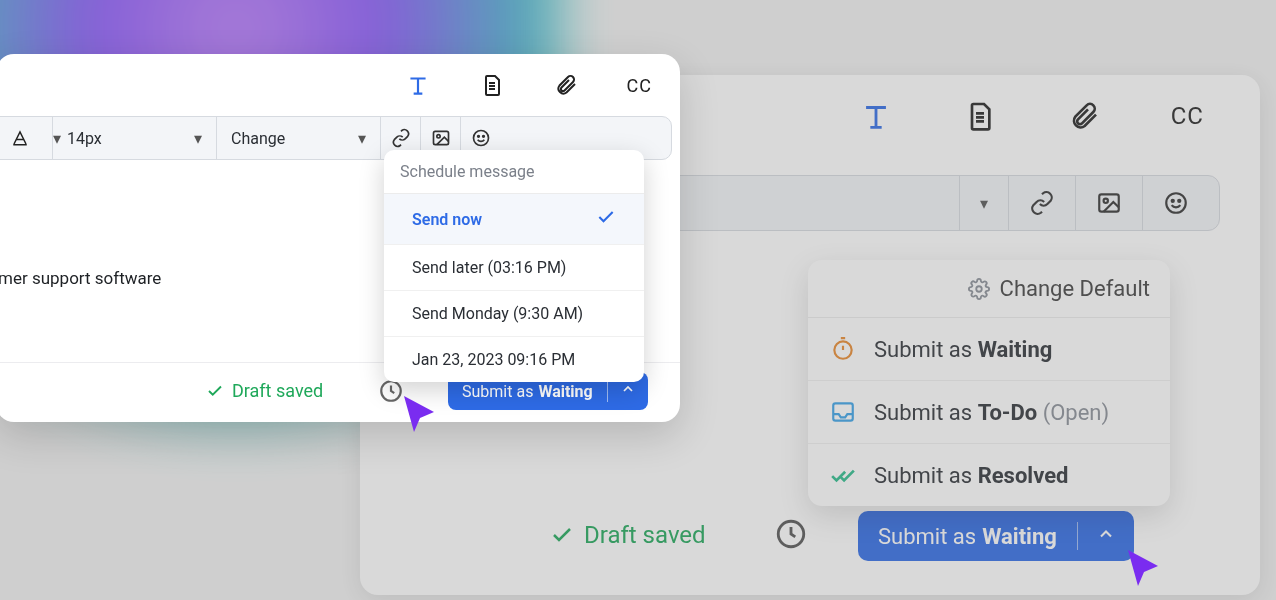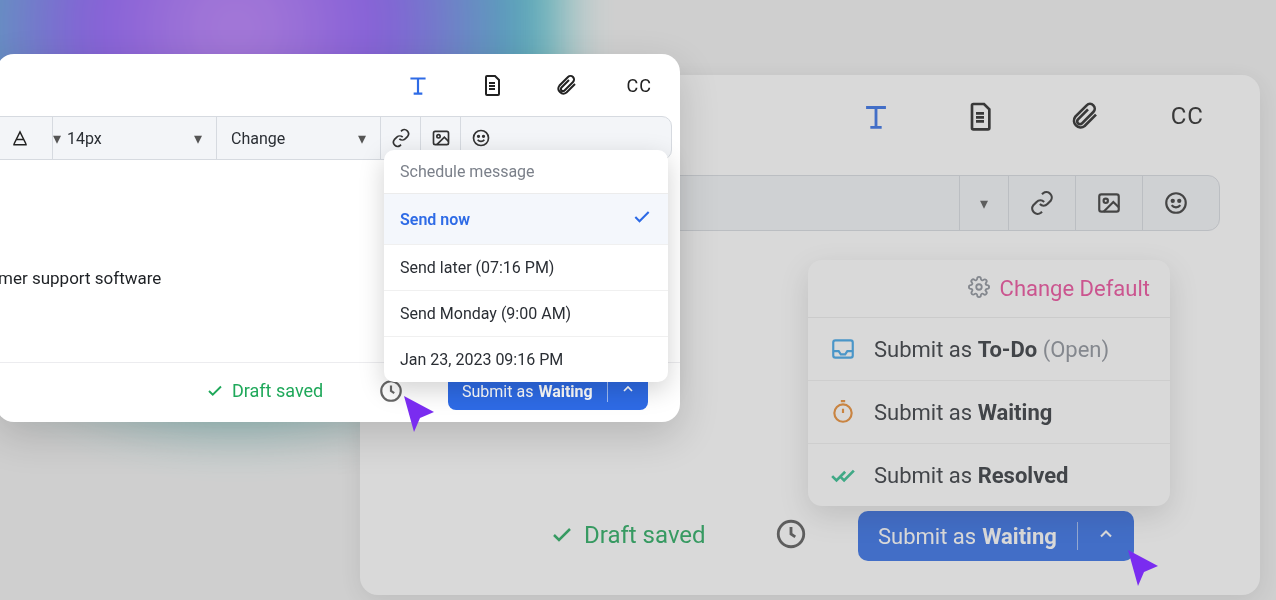--- a/index.html
+++ b/index.html
@@ -58,21 +58,21 @@
   .back-submit .lbl b { font-weight:700; }
   .back-submit .sep { width:1px; height:28px; background:rgba(255,255,255,0.55); }
   .back-submit .car { padding:0 18px; }
 
   
   .status-menu {
     position:absolute; left:808px; top:260px; width:362px;
     background:#fff; border-radius:14px; box-shadow:0 10px 30px rgba(0,0,0,0.14);
     overflow:hidden; font-size:22px;
   }
-  .status-header { padding:16px 20px; border-bottom:1px solid #ececec; color:#ec4899; display:flex; align-items:flex-start; justify-content:flex-end; gap:10px; }
+  .status-header { padding:16px 20px; border-bottom:1px solid #ececec; color:#404040; display:flex; align-items:center; justify-content:flex-end; gap:10px; }
   .status-item { padding:18px 22px; border-bottom:1px solid #f0f0f0; display:flex; align-items:center; gap:18px; color:#2e3238; }
   .status-item:last-child { border-bottom:none; }
   .status-item .si-icon { width:26px; height:26px; display:flex; align-items:center; justify-content:center; }
   .status-item .text b { font-weight:700; }
   .muted { color:#8a8f98; }
 
   
   .front-card {
     position:absolute; left:-4px; top:54px; width:684px; height:368px;
     background:#fff; border-radius:18px;
@@ -108,26 +108,26 @@
     position:absolute; left:452px; top:318px; display:flex; align-items:center;
     background:#2e6be6; color:#fff; border-radius:8px; height:38px; overflow:hidden; font-size:16px;
   }
   .front-submit .lbl { padding:0 14px; display:flex; gap:5px; }
   .front-submit .lbl b { font-weight:700; }
   .front-submit .sep { width:1px; height:22px; background:rgba(255,255,255,0.55); }
   .front-submit .car { padding:0 12px; }
 
   
   .schedule-menu {
-    position:absolute; left:384px; top:150px; width:284px;
+    position:absolute; left:384px; top:150px; width:260px;
     background:#fff; border-radius:10px; box-shadow:0 8px 26px rgba(0,0,0,0.18);
     overflow:hidden; z-index:30; font-size:16px;
   }
   .schedule-header { padding:12px 16px; border-bottom:1px solid #ececec; color:#7b808a; }
-  .schedule-item { padding:13px 16px; border-bottom:1px solid #f0f0f0; display:flex; align-items:center; justify-content:space-between; color:#2a2e34; }
+  .schedule-item { padding:13px 28px; border-bottom:1px solid #f0f0f0; display:flex; align-items:center; justify-content:space-between; color:#2a2e34; }
   .schedule-item.selected { background:#f4f7fc; color:#2e6be6; font-weight:600; }
   .schedule-item:last-child { border-bottom:none; }
   .chk { color:#2e6be6; }
 
   
   .cursor { position:absolute; z-index:50; width:48px; height:48px; }
   .cursor svg { width:48px; height:48px; }
 
 </style>
 </head>
@@ -216,35 +216,35 @@
 <div class="status-menu">
   <div class="status-header">
     <svg viewBox="0 0 24 24" width="22" height="22" fill="none" stroke="#8a8f98" stroke-width="2">
         <circle cx="12" cy="12" r="3"></circle>
         <path d="M19.4 15a1.7 1.7 0 0 0 .34 1.87l.06.06a2 2 0 1 1-2.83 2.83l-.06-.06a1.7 1.7 0 0 0-1.87-.34 1.7 1.7 0 0 0-1 1.56V21a2 2 0 1 1-4 0v-.09a1.7 1.7 0 0 0-1-1.56 1.7 1.7 0 0 0-1.87.34l-.06.06a2 2 0 1 1-2.83-2.83l.06-.06a1.7 1.7 0 0 0 .34-1.87 1.7 1.7 0 0 0-1.56-1H3a2 2 0 1 1 0-4h.09a1.7 1.7 0 0 0 1.56-1 1.7 1.7 0 0 0-.34-1.87l-.06-.06a2 2 0 1 1 2.83-2.83l.06.06a1.7 1.7 0 0 0 1.87.34H9a1.7 1.7 0 0 0 1-1.56V3a2 2 0 1 1 4 0v.09a1.7 1.7 0 0 0 1 1.56 1.7 1.7 0 0 0 1.87-.34l.06-.06a2 2 0 1 1 2.83 2.83l-.06.06a1.7 1.7 0 0 0-.34 1.87V9a1.7 1.7 0 0 0 1.56 1H21a2 2 0 1 1 0 4h-.09a1.7 1.7 0 0 0-1.56 1z"></path>
       </svg>
     <span>Change Default</span>
   </div>
   <div class="status-item">
     <span class="si-icon">
+      <svg viewBox="0 0 24 24" width="26" height="26" fill="none" stroke="#e98a2e" stroke-width="2">
+          <circle cx="12" cy="13" r="8"></circle>
+          <path d="M12 9v4M10 2h4"></path>
+        </svg>
+    </span>
+    <span class="text"><span>Submit as </span><b>Waiting</b></span>
+  </div>
+  <div class="status-item">
+    <span class="si-icon">
       <svg viewBox="0 0 24 24" width="26" height="26" fill="none" stroke="#3aa2e8" stroke-width="2">
           <rect x="3" y="4" width="18" height="16" rx="2"></rect>
           <path d="M3 14h5l2 3h4l2-3h5"></path>
         </svg>
     </span>
     <span class="text"><span>Submit as </span><b>To-Do</b><span class="muted"> (Open)</span></span>
-  </div>
-  <div class="status-item">
-    <span class="si-icon">
-      <svg viewBox="0 0 24 24" width="26" height="26" fill="none" stroke="#e98a2e" stroke-width="2">
-          <circle cx="12" cy="13" r="8"></circle>
-          <path d="M12 9v4M10 2h4"></path>
-        </svg>
-    </span>
-    <span class="text"><span>Submit as </span><b>Waiting</b></span>
   </div>
   <div class="status-item">
     <span class="si-icon">
       <svg viewBox="0 0 24 24" width="28" height="28" fill="none" stroke="#2bbd8c" stroke-width="2.5">
           <path d="M2 13l4 4L14 9"></path>
           <path d="M9 13l4 4L22 8"></path>
         </svg>
     </span>
     <span class="text"><span>Submit as </span><b>Resolved</b></span>
   </div>
@@ -350,24 +350,24 @@
   <div class="schedule-header">Schedule message</div>
   <div class="schedule-item selected">
     <span>Send now</span>
     <span class="chk">
       <svg viewBox="0 0 24 24" width="20" height="20" fill="none" stroke="currentColor" stroke-width="2.5">
           <path d="M4 12l5 5L20 6"></path>
         </svg>
     </span>
   </div>
   <div class="schedule-item">
-    <span>Send later (07:16 PM)</span>
+    <span>Send later (03:16 PM)</span>
   </div>
   <div class="schedule-item">
-    <span>Send Monday (9:00 AM)</span>
+    <span>Send Monday (9:30 AM)</span>
   </div>
   <div class="schedule-item">
     <span>Jan 23, 2023 09:16 PM</span>
   </div>
 </div>
 
 <div class="cursor" style="left:398px; top:392px;">
   <svg viewBox="0 0 24 24">
       <path fill="#7a2cf0" d="M3 2l5 18 3-7 7-3z"></path>
     </svg>

